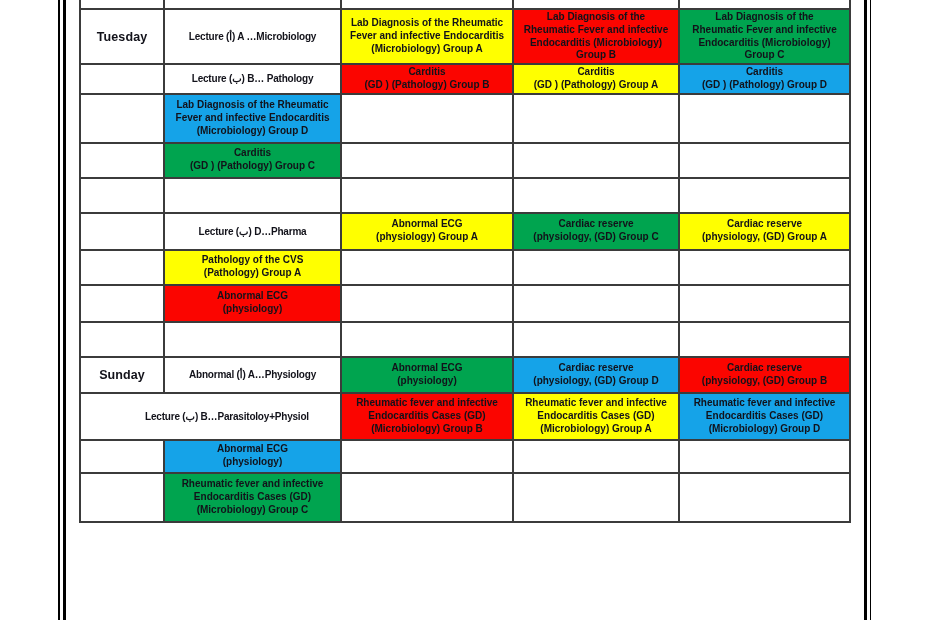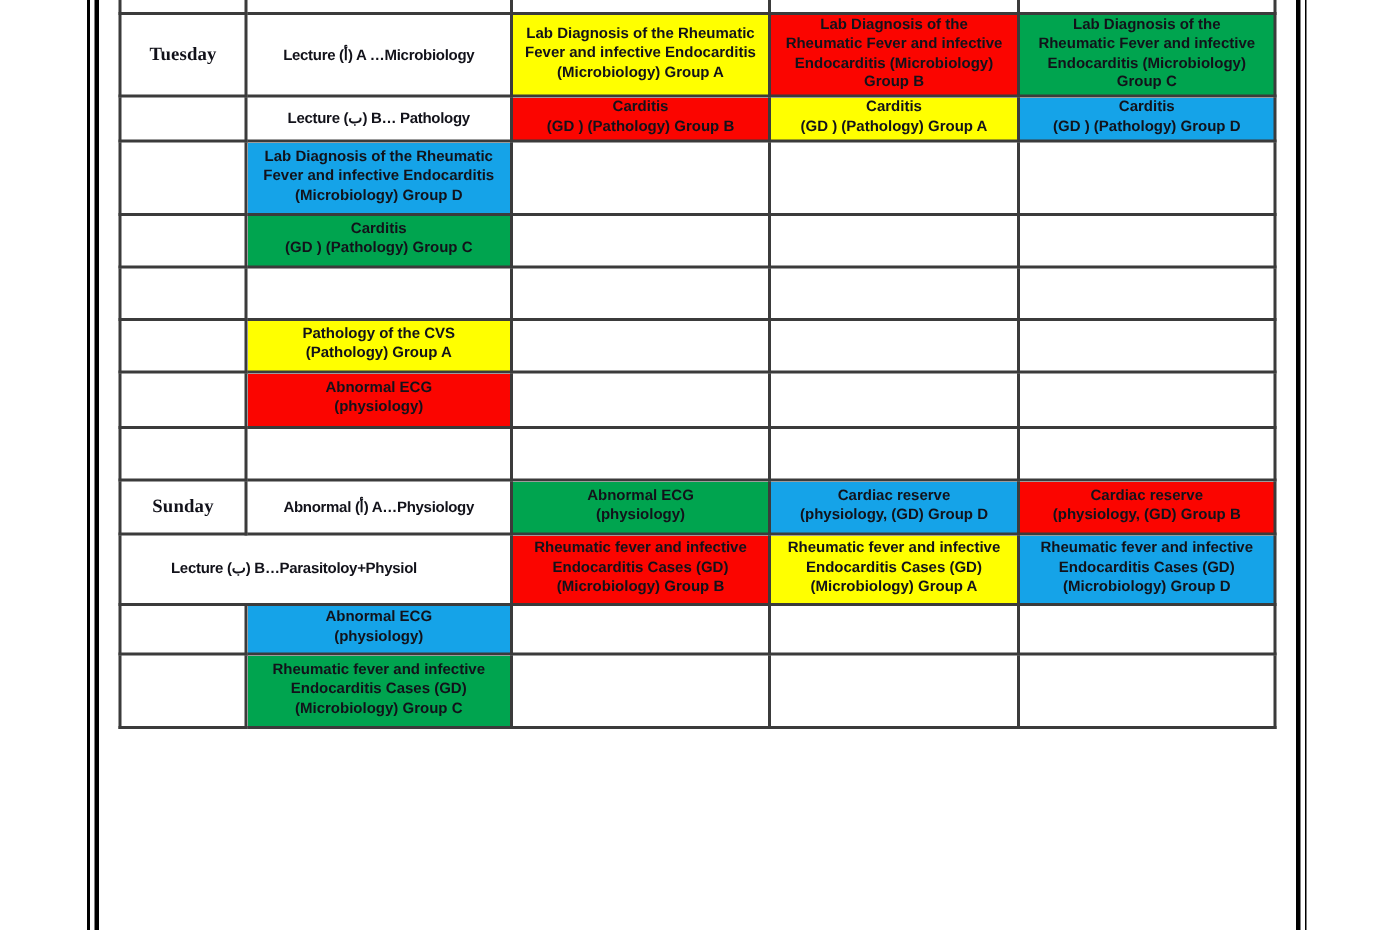--- a/index.html
+++ b/index.html
@@ -33,29 +33,28 @@
     text-align: center;
     color: var(--c-text, #101014);
     font-weight: 700;
     overflow: hidden;
     padding: 1px 2px;
   }
   td.day {
     font-size: 12.5px;
     letter-spacing: 0.1px;
     white-space: nowrap;
-    font-family: Liberation Serif, serif;
   }
   td.lec {
     font-size: 10px;
     letter-spacing: -0.2px;
     white-space: nowrap;
   }
   td.lec.merged {
-    text-align: left;
+    text-align: center;
     padding-right: 0;
     padding-left: 33px;
   }
   td.slot {
     font-size: 10px;
     line-height: 1.28;
     white-space: pre-line;
     letter-spacing: 0;
   }
   tr.r1 td { border-top: none; }
@@ -128,20 +127,30 @@
         <td class="slot"></td>
         <td class="slot"></td>
       </tr>
       <tr style="height:35px">
         <td class="day"></td>
         <td class="lec"></td>
         <td class="slot"></td>
         <td class="slot"></td>
         <td class="slot"></td>
       </tr>
+      <tr style="height:37px">
+        <td class="day"></td>
+        <td class="lec">Lecture  (ب) D…Pharma</td>
+        <td class="slot" style="background: rgb(255, 255, 0);">Abnormal ECG
+(physiology) Group A</td>
+        <td class="slot" style="background: rgb(0, 164, 79);">Cardiac reserve
+(physiology, (GD) Group C</td>
+        <td class="slot" style="background: rgb(255, 255, 0);">Cardiac reserve
+(physiology, (GD) Group A</td>
+      </tr>
       <tr style="height:35px">
         <td class="day"></td>
         <td class="slot" style="background: rgb(255, 255, 0);">Pathology of the CVS
 (Pathology) Group A</td>
         <td class="slot"></td>
         <td class="slot"></td>
         <td class="slot"></td>
       </tr>
       <tr style="height:37px">
         <td class="day"></td>

